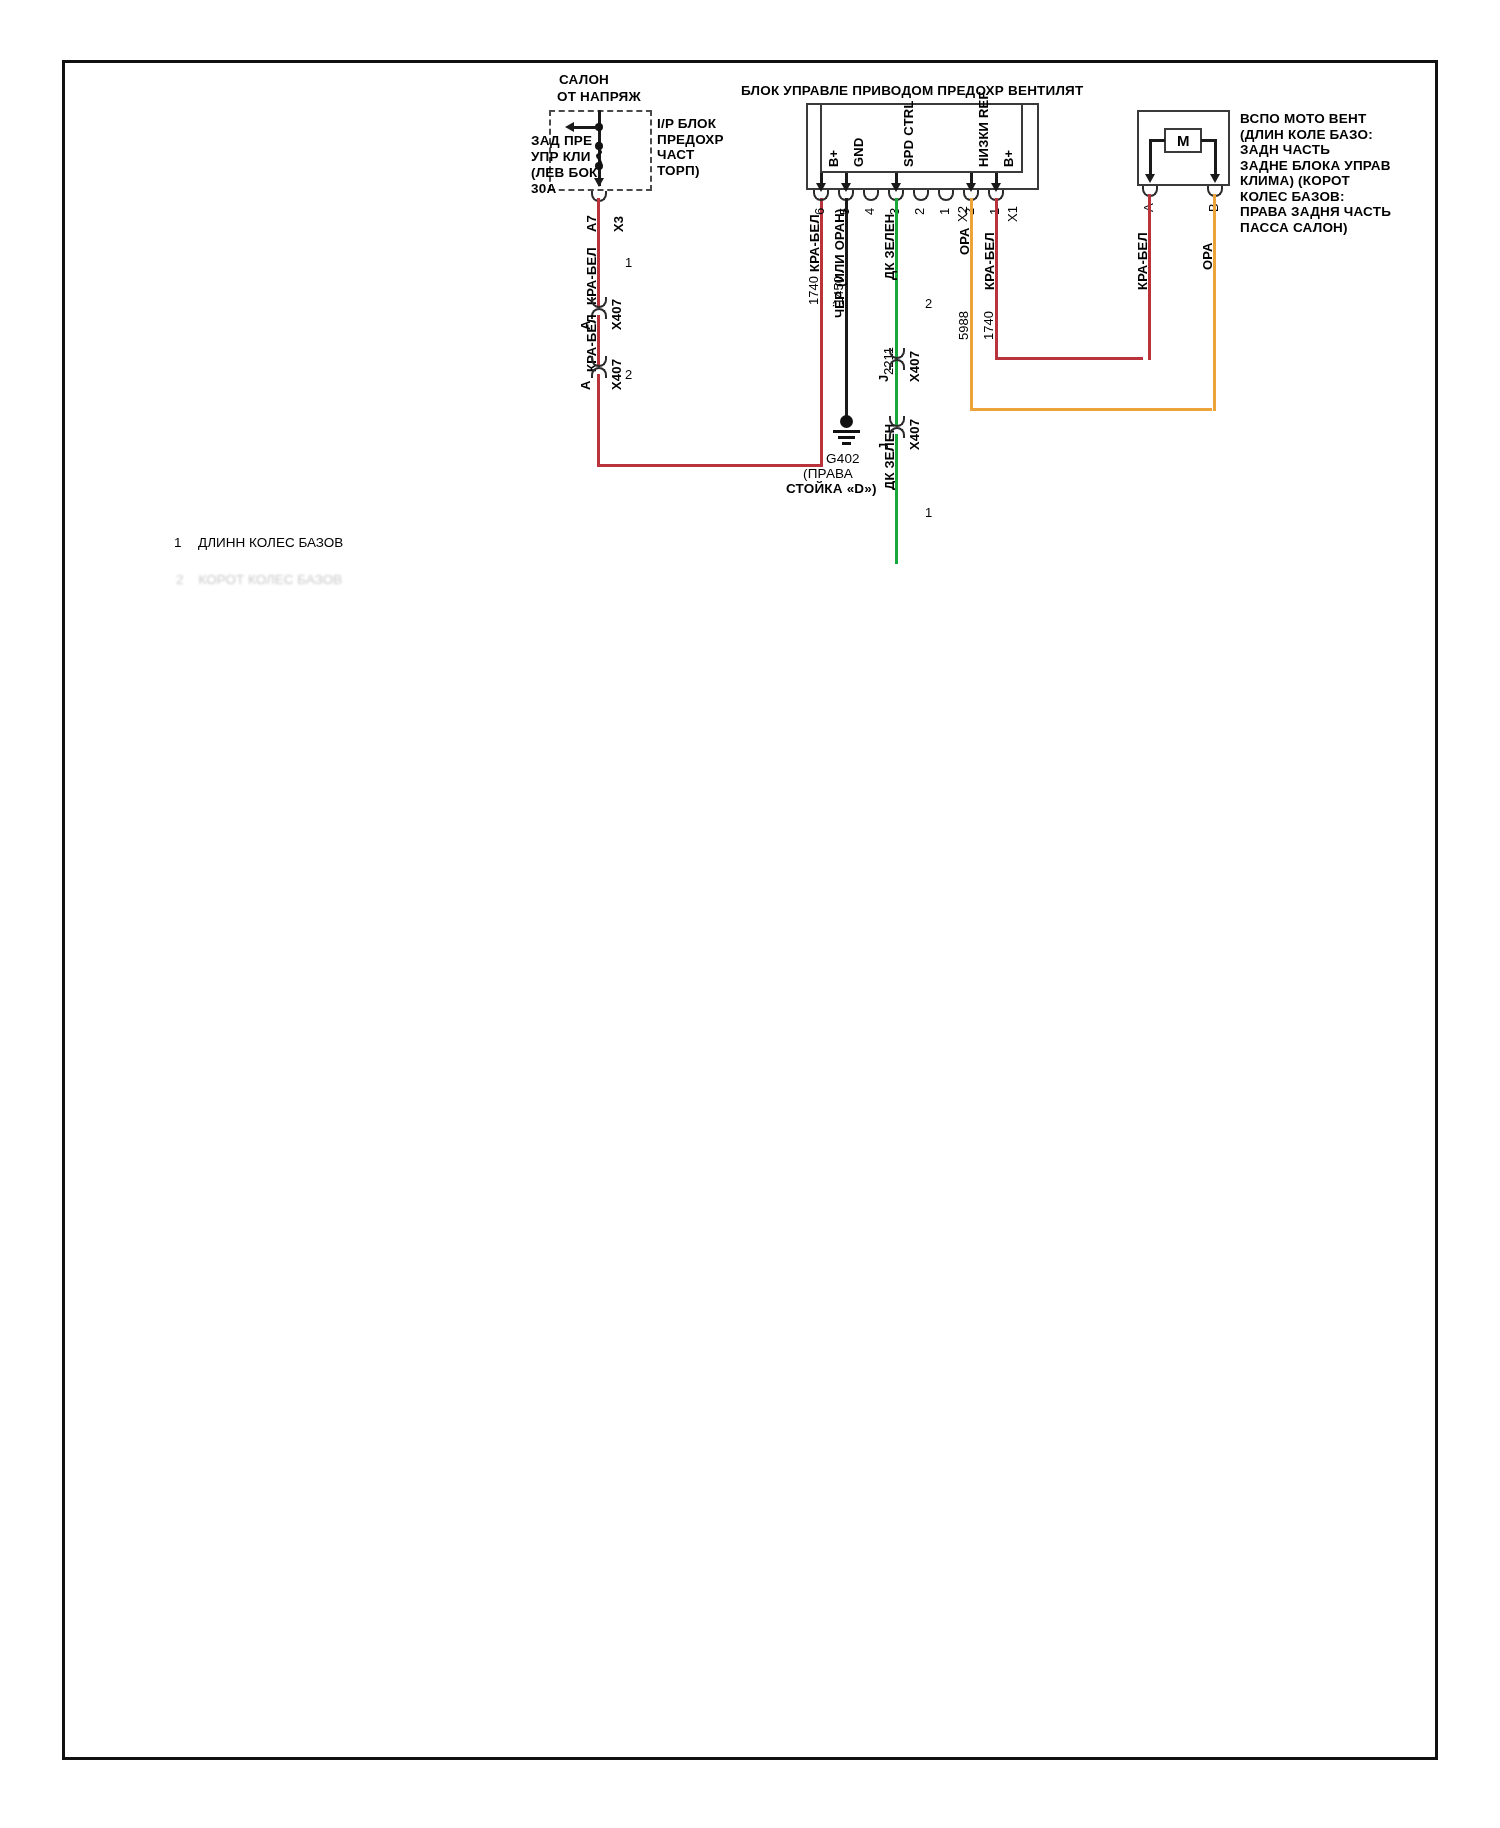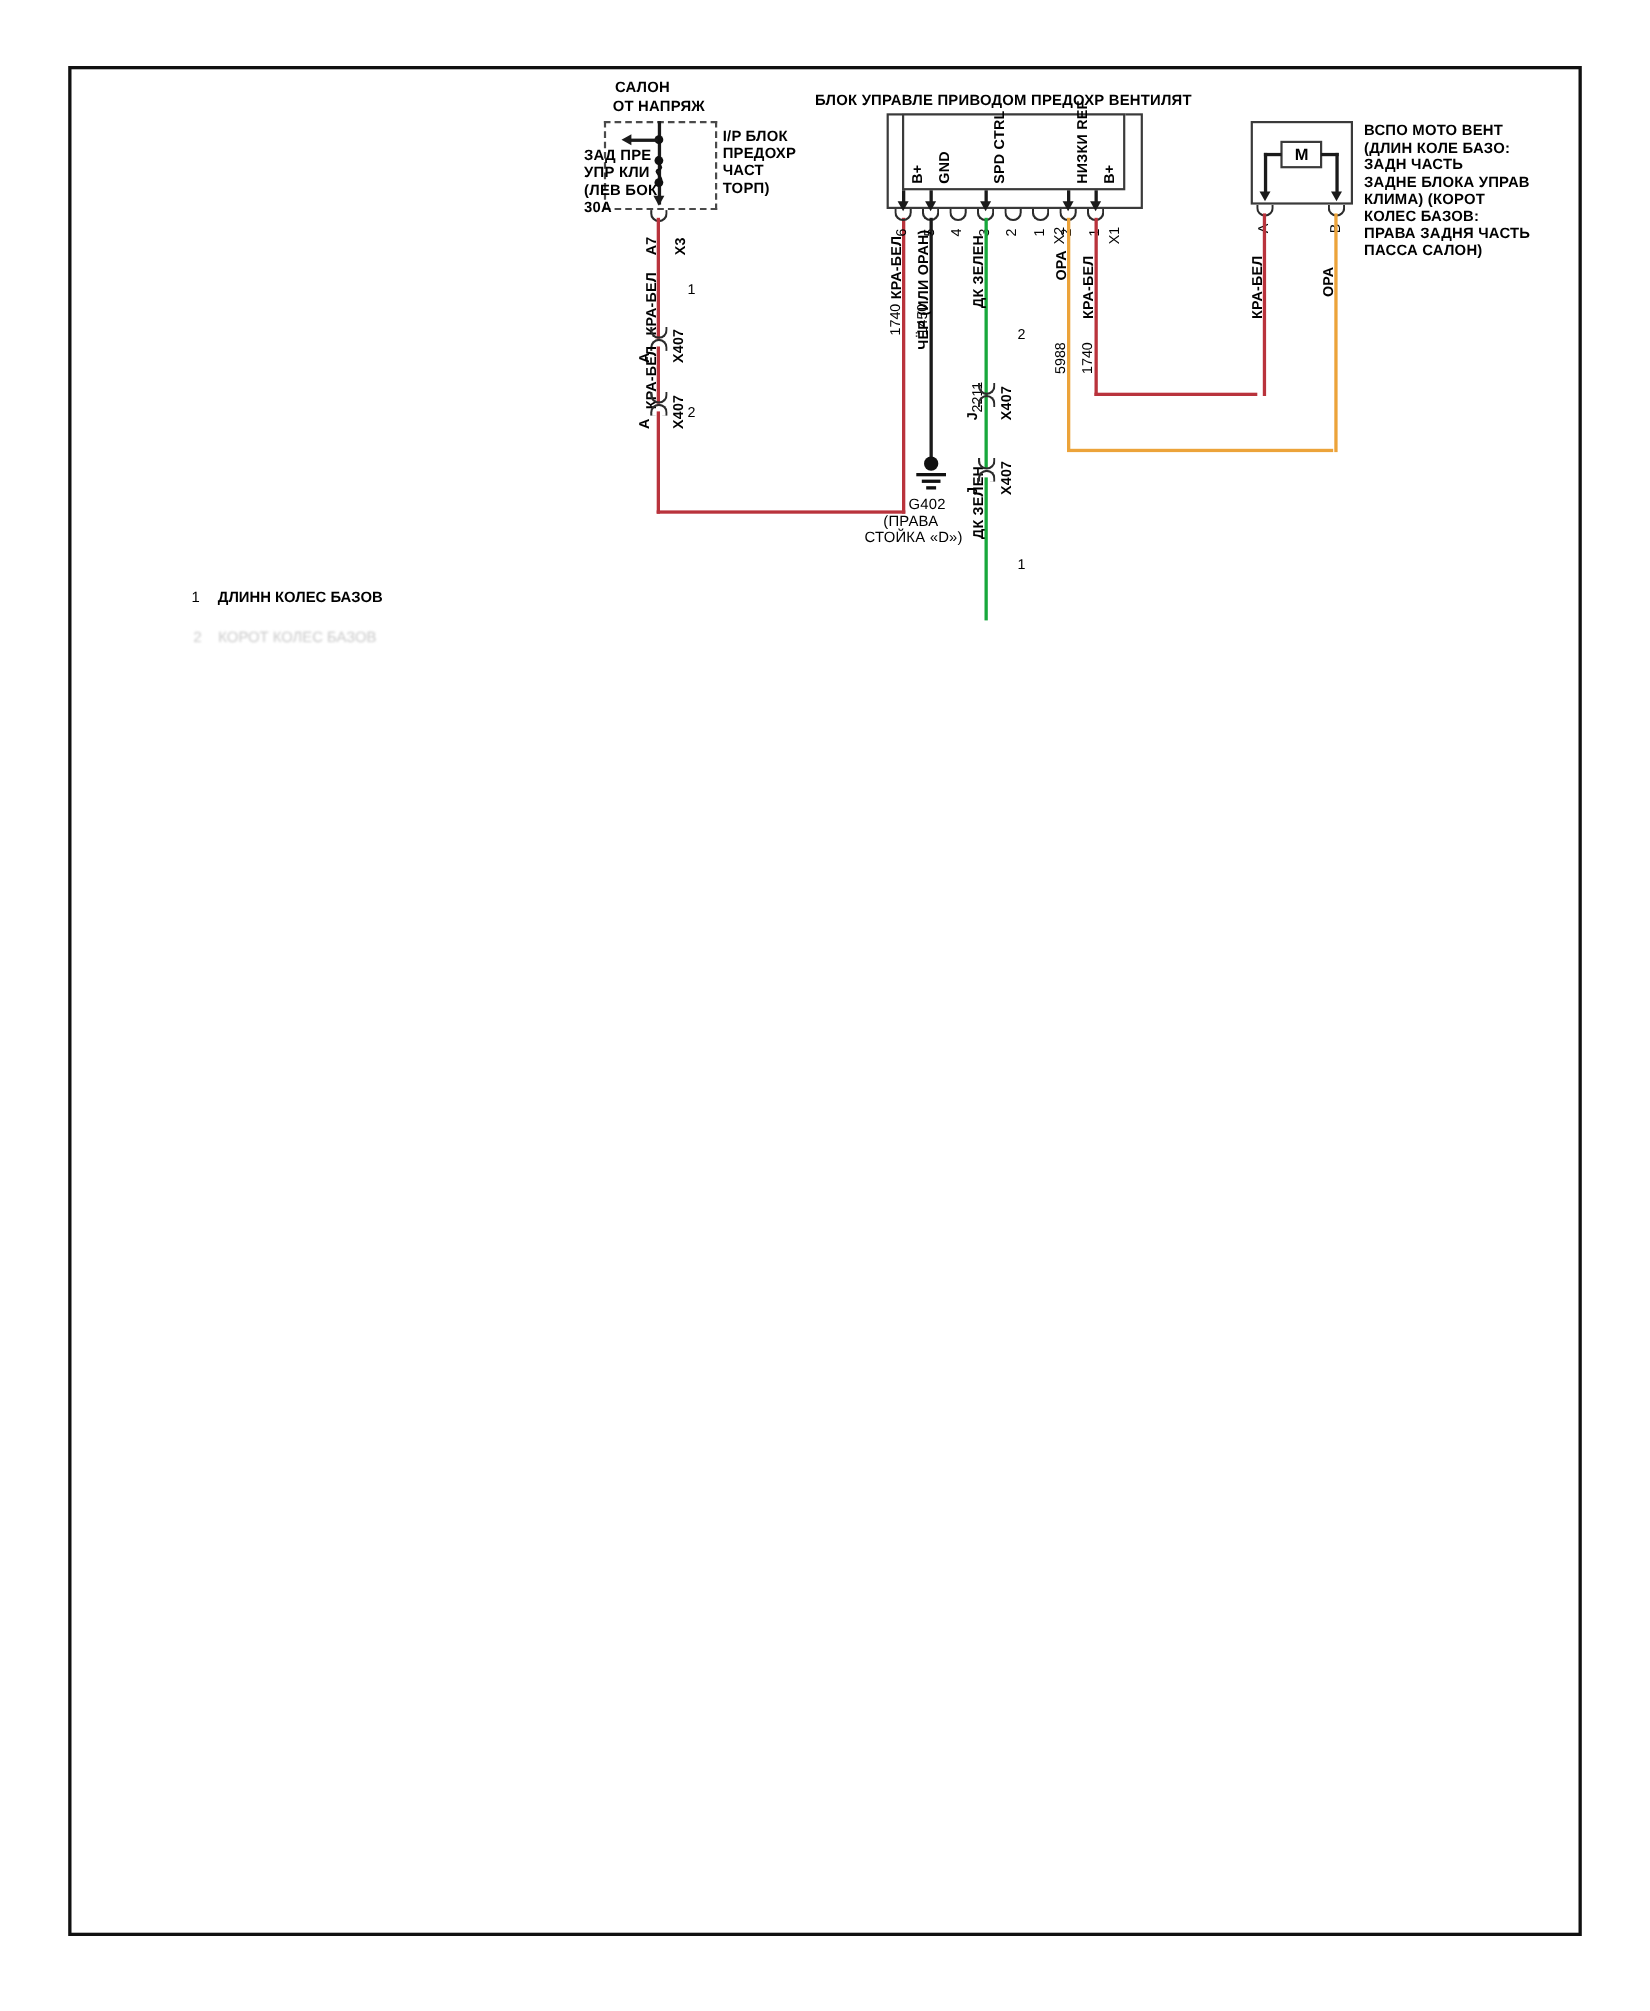--- a/index.html
+++ b/index.html
@@ -259,21 +259,21 @@
 <div class="vline blkline" style="left:845px;top:198px;height:222px;"></div>
 <div class="vcap" style="left:832px;top:318px;">ЧЁР (ИЛИ ОРАН)</div>
 <div class="num" style="left:831px;top:305px;transform-origin:0 0;transform:rotate(-90deg);">1450</div>
 
 <div class="gnd-dot" style="left:840px;top:415px;"></div>
 <div class="gnd-b1" style="left:833px;top:430px;width:27px;"></div>
 <div class="gnd-b2" style="left:838px;top:436px;width:17px;"></div>
 <div class="gnd-b3" style="left:842px;top:442px;width:9px;"></div>
 <div class="cap" style="left:826px;top:451px;font-weight:normal;">G402</div>
 <div class="cap" style="left:803px;top:466px;font-weight:normal;">(ПРАВА</div>
-<div class="cap" style="left:786px;top:481px;font-weight:normal;">СТОЙКА «D»)</div>
+<div class="cap" style="left:786px;top:481px;font-weight:bold;">СТОЙКА «D»)</div>
 
 <div class="vline grnw" style="left:895px;top:198px;height:228px;"></div>
 <div class="vcap" style="left:882px;top:280px;">ДК ЗЕЛЕН</div>
 <div class="num" style="left:881px;top:375px;transform-origin:0 0;transform:rotate(-90deg);">2211</div>
 
 <div class="cup" style="left:889px;top:348px;"></div>
 <div class="cupup" style="left:889px;top:359px;"></div>
 <div class="vcap" style="left:876px;top:382px;">J</div>
 <div class="vcap" style="left:907px;top:382px;">X407</div>
 <div class="num" style="left:925px;top:296px;">2</div>
@@ -321,14 +321,14 @@
 <div class="cap" style="left:1240px;top:111px;">ВСПО МОТО ВЕНТ
 (ДЛИН КОЛЕ БАЗО:
 ЗАДН ЧАСТЬ
 ЗАДНЕ БЛОКА УПРАВ
 КЛИМА) (КОРОТ
 КОЛЕС БАЗОВ:
 ПРАВА ЗАДНЯ ЧАСТЬ
 ПАССА САЛОН)</div>
 
 <div class="legend" style="left:174px;top:535px;">1</div>
-<div class="legend" style="left:198px;top:535px;font-weight:bold;">ДЛИНН КОЛЕС БАЗОВ</div>
+<div class="legend" style="left:198px;top:535px;">ДЛИНН КОЛЕС БАЗОВ</div>
 <div class="legend-faint" style="left:176px;top:572px;">2&nbsp;&nbsp;&nbsp;&nbsp;КОРОТ КОЛЕС БАЗОВ</div>
 
 </body></html>

